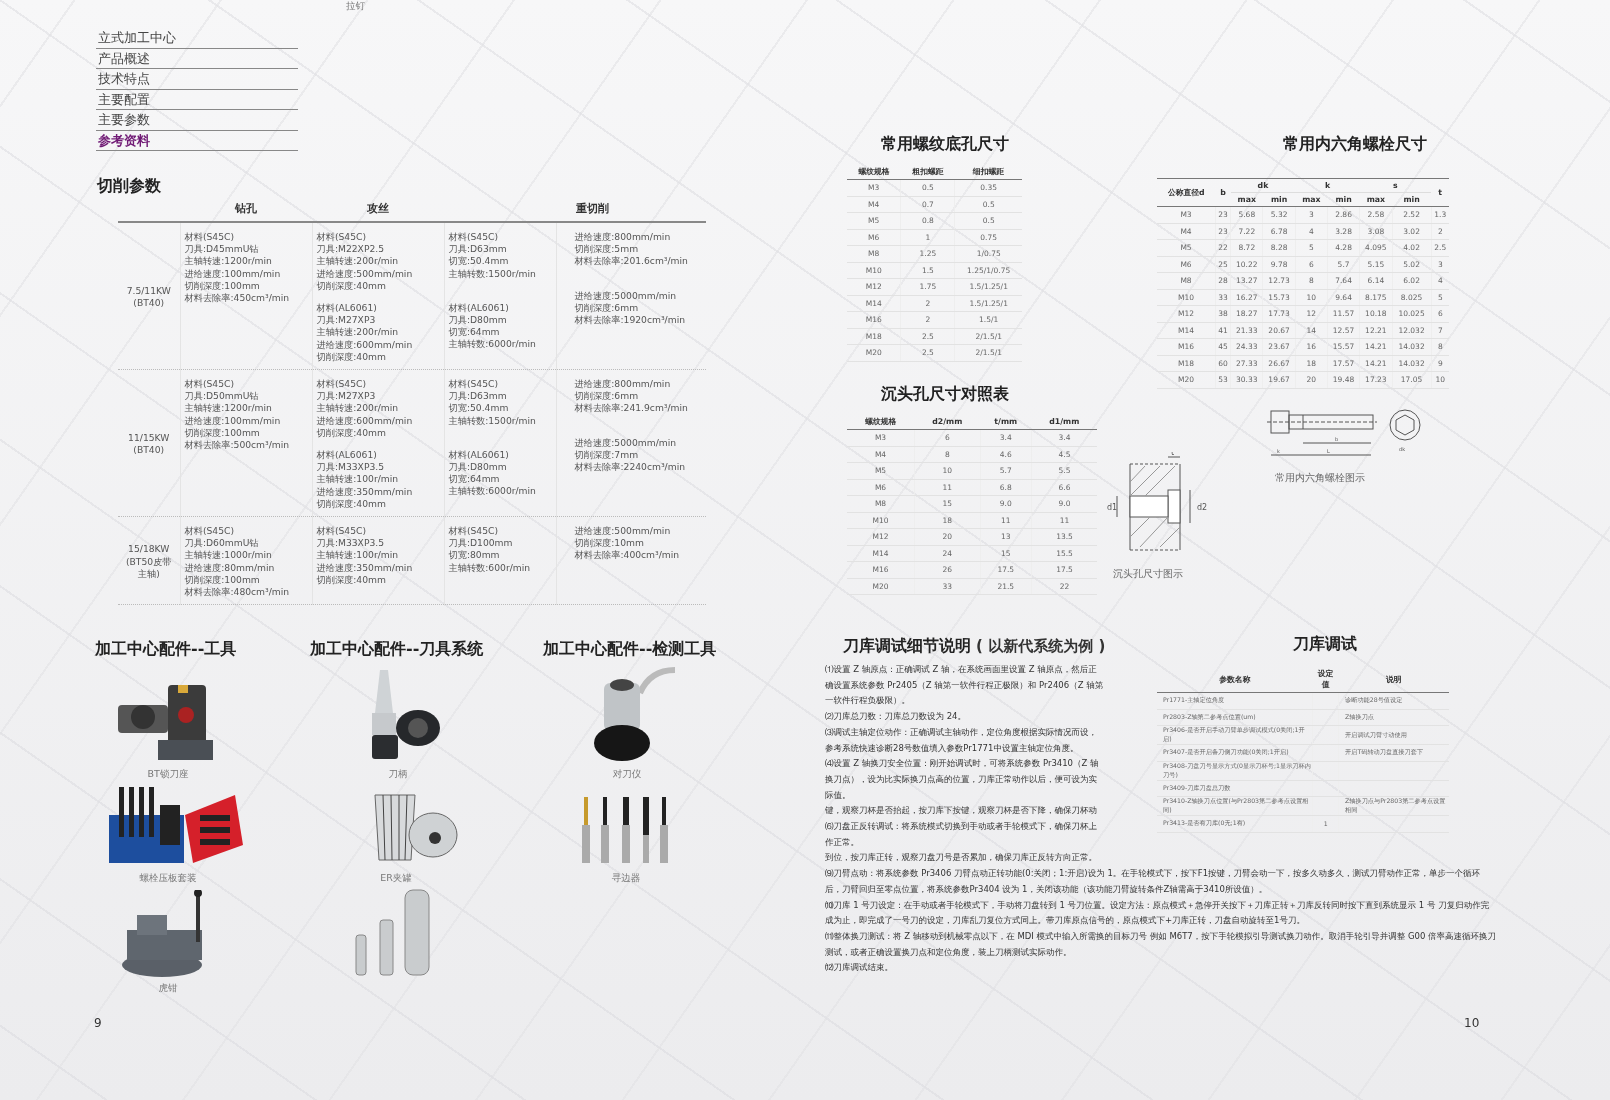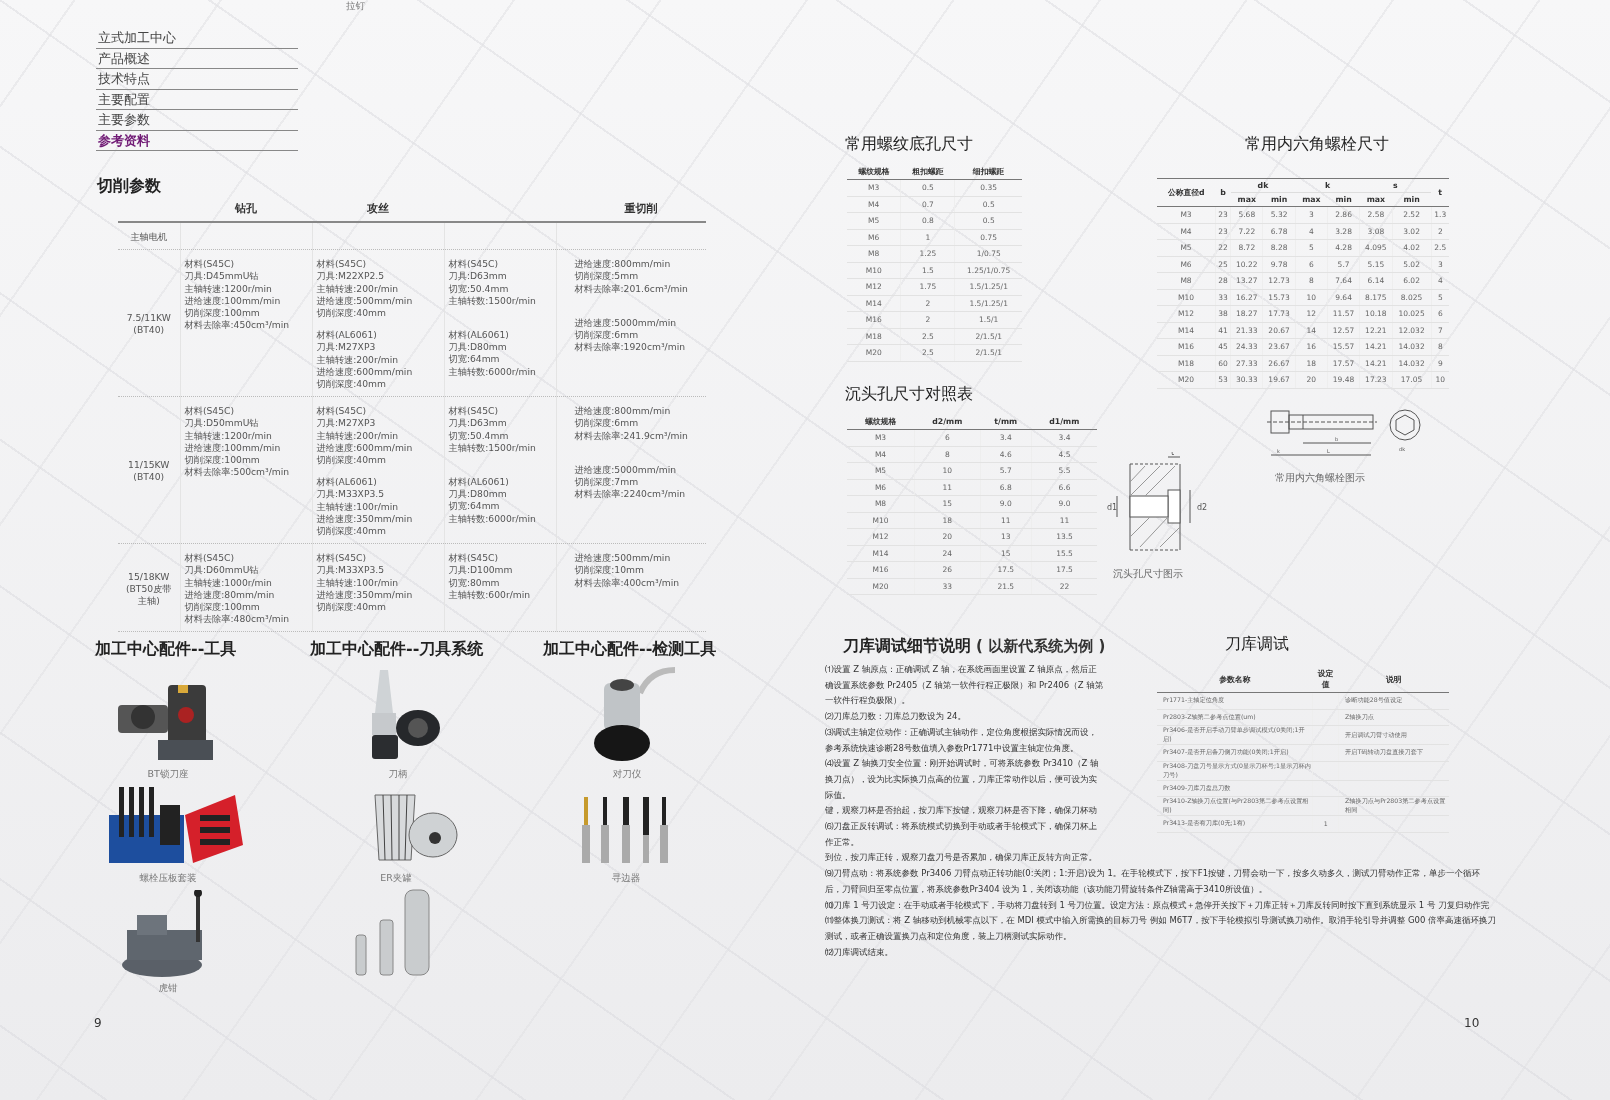--- a/index.html
+++ b/index.html
@@ -21,21 +21,21 @@
 .cut{left:118px;top:196px;width:588px;font-size:9.2px;color:#555}
 .cut th{font-size:11px;color:#333;font-weight:bold;height:26px;border-bottom:2px solid #888}
 .cut td{vertical-align:top;padding:8px 4px 6px 4px;line-height:12.2px;border-left:1px solid #e4e4e4}
 .cut tr.rowsep td{border-bottom:1px dotted #bbb}
 .cut td.motor{text-align:center;vertical-align:middle;border-left:none;width:62px}
 .cut .gap{height:10px}
 .acc-title{font-size:16px;font-weight:bold;color:#222}
 .acc-cap{font-size:9.5px;color:#777;text-align:center}
 .img{display:flex;align-items:center;justify-content:center}
 .pagenum{font-size:12px;color:#333}
-.tbl-title{font-size:16px;font-weight:normal;color:#222;}
+.tbl-title{font-size:16px;font-weight:bold;color:#222;text-align:center}
 .sm{font-size:7.5px;color:#666}
 .sm th{font-weight:bold;color:#333;font-size:7.8px;border-bottom:1.5px solid #777;padding:2px 2px}
 .sm td{text-align:center;border-bottom:1px solid #e2e2e2;border-left:1px solid #eee;height:16.5px}
 .sm td:first-child{border-left:none}
 .notes{left:20px;top:662px;width:670px;font-size:8.5px;color:#333;line-height:15.7px}
 .cap{font-size:10px;color:#666}
 </style>
 </head>
 <body>
 
@@ -51,31 +51,24 @@
 
   <div class="abs h2 cut-title">切削参数</div>
 
   <table class="abs cut" id="cutTable">
     <thead>
       <tr>
         <th style="width:62px"></th>
         <th style="width:132px">钻孔</th>
         <th style="width:132px">攻丝</th>
         <th style="width:112px"></th>
-        <th style="width:150px;text-align:center;padding-left:20px">重切削</th>
+        <th style="width:150px;text-align:left;padding-left:20px">重切削</th>
       </tr>
     </thead>
     <tbody id="cutBody">
-        <tr class="rowsep">
-          <td class="motor" style="height:24px">主轴电机</td>
-          <td></td>
-          <td></td>
-          <td></td>
-          <td></td>
-        </tr>
         <tr class="rowsep">
           <td class="motor" style="white-space:pre-line">7.5/11KW
 (BT40)</td>
           <td>
             <div>材料(S45C)</div>
             <div>刀具:D45mmU钻</div>
             <div>主轴转速:1200r/min</div>
             <div>进给速度:100mm/min</div>
             <div>切削深度:100mm</div>
             <div>材料去除率:450cm³/min</div>
@@ -652,20 +645,21 @@
       <div style="white-space:nowrap">⑷设置 Z 轴换刀安全位置：刚开始调试时，可将系统参数 Pr3410（Z 轴</div>
       <div style="white-space:nowrap">换刀点），设为比实际换刀点高的位置，刀库正常动作以后，便可设为实</div>
       <div style="white-space:nowrap">际值。</div>
       <div style="white-space:nowrap">键，观察刀杯是否抬起，按刀库下按键，观察刀杯是否下降，确保刀杯动</div>
       <div style="white-space:nowrap">⑹刀盘正反转调试：将系统模式切换到手动或者手轮模式下，确保刀杯上</div>
       <div style="white-space:nowrap">作正常。</div>
       <div style="white-space:nowrap">到位，按刀库正转，观察刀盘刀号是否累加，确保刀库正反转方向正常。</div>
       <div style="white-space:nowrap">⑼刀臂点动：将系统参数 Pr3406 刀臂点动正转功能(0:关闭；1:开启)设为 1。在手轮模式下，按下F1按键，刀臂会动一下，按多久动多久，测试刀臂动作正常，单步一个循环</div>
       <div style="white-space:nowrap">后，刀臂回归至零点位置，将系统参数Pr3404 设为 1，关闭该功能（该功能刀臂旋转条件Z轴需高于3410所设值）。</div>
       <div style="white-space:nowrap">⑽刀库 1 号刀设定：在手动或者手轮模式下，手动将刀盘转到 1 号刀位置。设定方法：原点模式＋急停开关按下＋刀库正转＋刀库反转同时按下直到系统显示 1 号 刀复归动作完</div>
+      <div style="white-space:nowrap">成为止，即完成了一号刀的设定，刀库乱刀复位方式同上。带刀库原点信号的，原点模式下+刀库正转，刀盘自动旋转至1号刀。</div>
       <div style="white-space:nowrap">⑾整体换刀测试：将 Z 轴移动到机械零点以下，在 MDI 模式中输入所需换的目标刀号 例如 M6T7，按下手轮模拟引导测试换刀动作。取消手轮引导并调整 G00 倍率高速循环换刀</div>
       <div style="white-space:nowrap">测试，或者正确设置换刀点和定位角度，装上刀柄测试实际动作。</div>
       <div style="white-space:nowrap">⑿刀库调试结束。</div>
     </div>
 
   <div class="abs tbl-title" style="left:420px;top:634px;width:200px">刀库调试</div>
   <table class="abs sm" style="left:352px;top:666px;width:292px;font-size:6.2px">
     <thead>
         <tr id="magHead">
           <th>参数名称</th>

